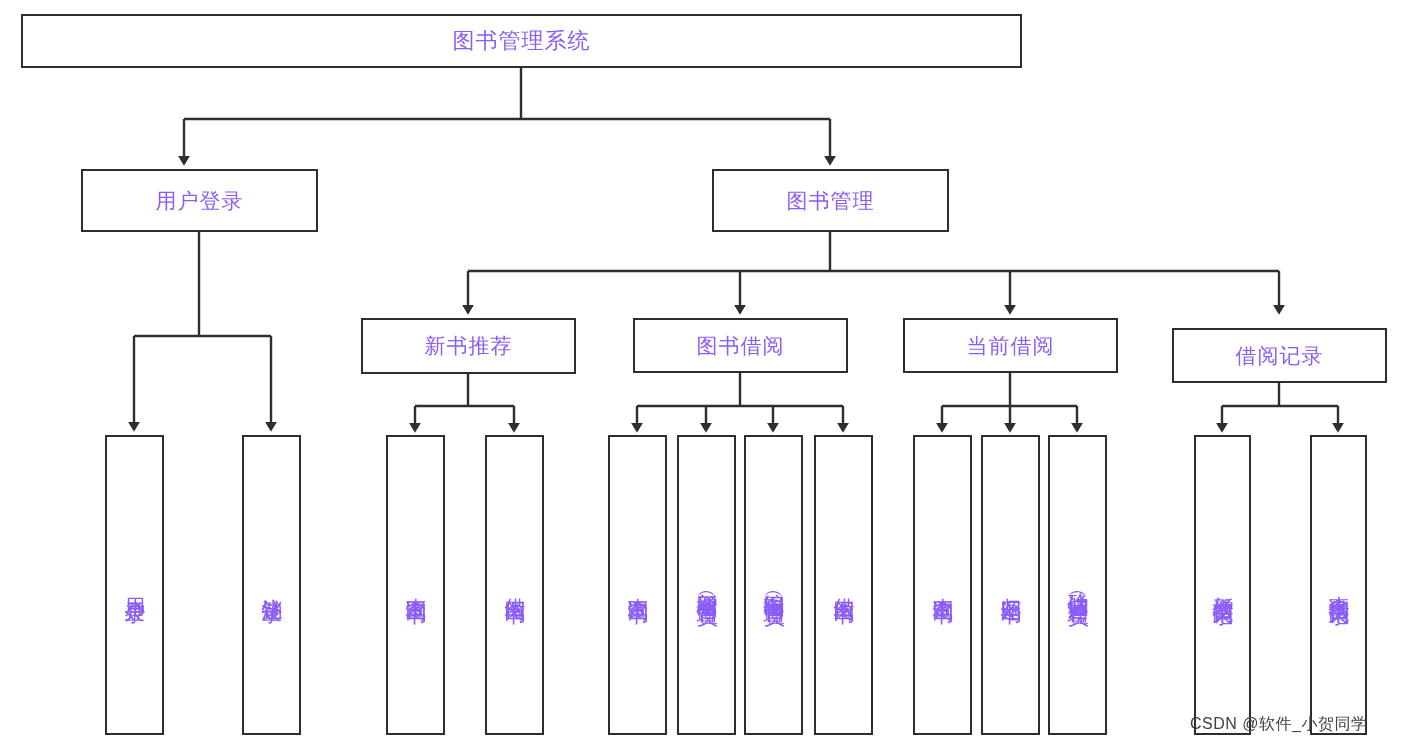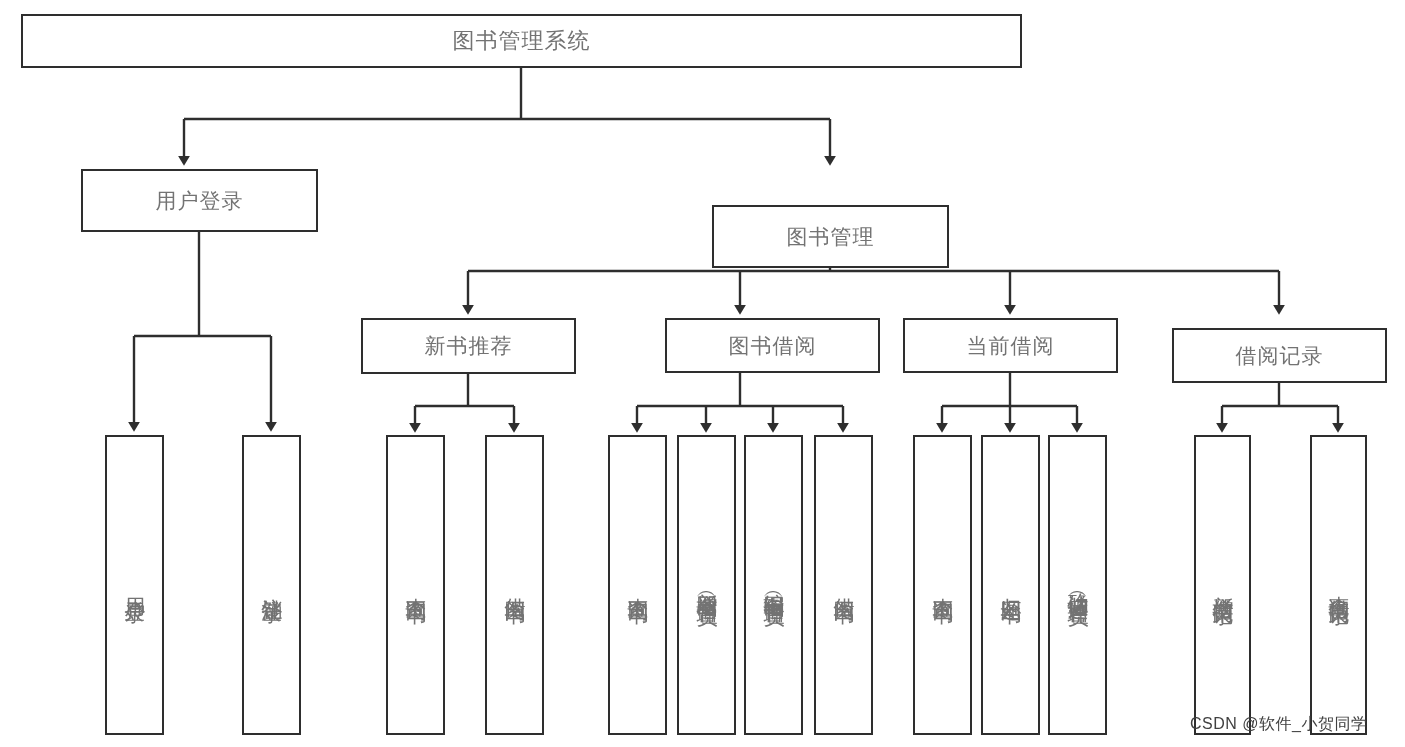--- a/index.html
+++ b/index.html
@@ -8,21 +8,21 @@
     font-family:"Liberation Sans","DejaVu Sans",sans-serif;
     overflow:hidden;position:relative;
   }
   #canvas{position:absolute;left:0;top:0;width:1405px;height:747px;}
   svg#edges{position:absolute;left:0;top:0;width:1405px;height:747px;pointer-events:none;}
 
   .node{
     position:absolute;box-sizing:border-box;
     border:2px solid #2e2e2e;background:#ffffff;
     display:flex;align-items:center;justify-content:center;
-    color:#737373;
+    color:#8b5cf6;
   }
   .node.horiz{font-size:21px;letter-spacing:1px;}
   .node.root{font-size:22px;letter-spacing:1px;}
   .node.leaf{
     writing-mode:vertical-rl;text-orientation:upright;
     font-size:21px;line-height:1.18;letter-spacing:2px;
     padding:6px 0;white-space:nowrap;
   }
   .watermark{
     position:absolute;left:1190px;top:714px;
@@ -85,28 +85,28 @@
     </g>
   </svg>
 
   <div class="node root" style="left:21px;top:14px;width:1001px;height:54px;">
     <span>图书管理系统</span>
   </div>
 
   <div class="node horiz" style="left:81px;top:169px;width:237px;height:63px;">
     <span>用户登录</span>
   </div>
-  <div class="node horiz" style="left:712px;top:169px;width:237px;height:63px;margin-top:36px;">
+  <div class="node horiz" style="left:712px;top:169px;width:237px;height:63px;">
     <span>图书管理</span>
   </div>
 
   <div class="node horiz" style="left:361px;top:318px;width:215px;height:56px;">
     <span>新书推荐</span>
   </div>
-  <div class="node horiz" style="left:633px;top:318px;width:215px;height:55px;margin-left:32px;">
+  <div class="node horiz" style="left:633px;top:318px;width:215px;height:55px;">
     <span>图书借阅</span>
   </div>
   <div class="node horiz" style="left:903px;top:318px;width:215px;height:55px;font-family:Liberation Mono, monospace;">
     <span>当前借阅</span>
   </div>
   <div class="node horiz" style="left:1172px;top:328px;width:215px;height:55px;">
     <span>借阅记录</span>
   </div>
 
   <div class="node leaf" style="left:105px;top:435px;width:59px;height:300px;">

